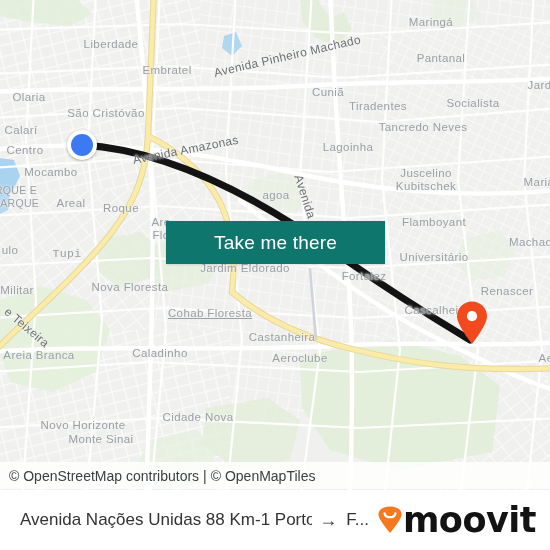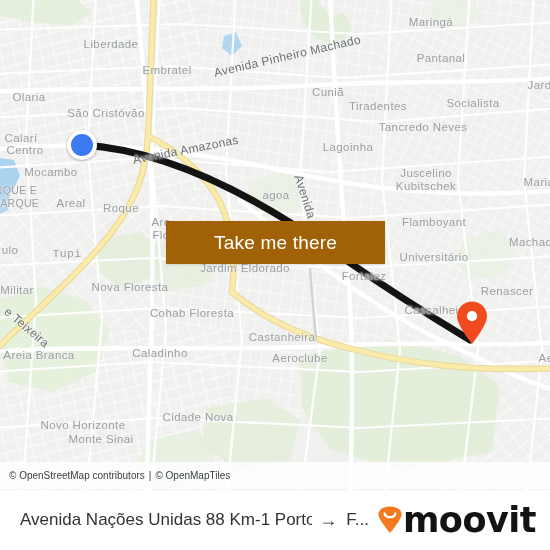--- a/index.html
+++ b/index.html
@@ -95,21 +95,21 @@
     left: 472px; top: 345px;
     width: 34px; height: 44px;
     margin-left: -17px; margin-top: -44px;
   }
 
   
   .take-me-there {
     position: absolute;
     left: 166px; top: 221px;
     width: 219px; height: 43px;
-    background: #a16207;
+    background: #0f766e;
     color: #ffffff;
     border: none;
     font-family: "Liberation Sans", sans-serif;
     font-size: 19px;
     letter-spacing: 0.2px;
     display: flex;
     align-items: center;
     justify-content: center;
     cursor: pointer;
     box-shadow: 0 1px 2px rgba(0,0,0,0.12);
@@ -118,21 +118,21 @@
 
   
   .attribution {
     position: absolute;
     left: 0;
     top: 462px;
     width: 100%;
     height: 27px;
     display: flex;
     align-items: center;
-    font-size: 10px;
+    font-size: 14px;
     color: #3c4043;
     background: rgba(255,255,255,0.82);
     padding-left: 9px;
     box-sizing: border-box;
     font-family: "Liberation Sans", sans-serif;
   }
   .attribution .sep { margin: 0 4px; color: #3c4043; }
 
   
   .footer {
@@ -297,21 +297,21 @@
         <div class="map-label" style="left: 167px; top: 70px;">Embratel</div>
         <div class="map-label" style="left: 431px; top: 22px;">Maringá</div>
         <div class="map-label" style="left: 441px; top: 58px;">Pantanal</div>
         <div class="map-label" style="left: 29px; top: 97px;">Olaria</div>
         <div class="map-label" style="left: 328px; top: 92px;">Cuniã</div>
         <div class="map-label" style="left: 378px; top: 106px;">Tiradentes</div>
         <div class="map-label" style="left: 473px; top: 103px;">Socialista</div>
         <div class="map-label" style="left: 541px; top: 85px;">Jardi</div>
         <div class="map-label" style="left: 106px; top: 113px;">São Cristóvão</div>
         <div class="map-label" style="left: 423px; top: 127px;">Tancredo Neves</div>
-        <div class="map-label" style="left: 21px; top: 130px; margin-top: 8px;">Calarí</div>
+        <div class="map-label" style="left: 21px; top: 130px;">Calarí</div>
         <div class="map-label" style="left: 348px; top: 147px;">Lagoinha</div>
         <div class="map-label" style="left: 25px; top: 150px;">Centro</div>
         <div class="map-label" style="left: 51px; top: 172px;">Mocambo</div>
         <div class="map-label two-line" style="left: 426px; top: 180px;">Juscelino
 Kubitschek</div>
         <div class="map-label" style="left: 539px; top: 182px;">Maria</div>
         <div class="map-label two-line caps" style="left: 16px; top: 197px;">RQUE E
 BARQUE</div>
         <div class="map-label" style="left: 71px; top: 203px;">Areal</div>
         <div class="map-label" style="left: 121px; top: 208px;">Roque</div>
@@ -321,21 +321,21 @@
         <div class="map-label" style="left: 67px; top: 253px; font-family: Liberation Mono, monospace;">Tupi</div>
         <div class="map-label two-line" style="left: 161px; top: 229px;">Are
 Flo</div>
         <div class="map-label" style="left: 245px; top: 268px;">Jardim Eldorado</div>
         <div class="map-label" style="left: 534px; top: 242px;">Machado</div>
         <div class="map-label" style="left: 434px; top: 257px;">Universitário</div>
         <div class="map-label" style="left: 364px; top: 276px;">Fortalez</div>
         <div class="map-label" style="left: 17px; top: 290px;">Militar</div>
         <div class="map-label" style="left: 130px; top: 287px;">Nova Floresta</div>
         <div class="map-label" style="left: 507px; top: 291px;">Renascer</div>
-        <div class="map-label" style="left: 192px; top: 313px;">Cohab Floresta</div>
+        <div class="map-label" style="left: 210px; top: 313px; text-decoration: underline;">Cohab Floresta</div>
         <div class="map-label" style="left: 437px; top: 310px;">Cascalheira</div>
         <div class="map-label" style="left: 262px; top: 337px; margin-left: 20px;">Castanheira</div>
         <div class="map-label" style="left: 546px; top: 358px;">Ae</div>
         <div class="map-label" style="left: 39px; top: 355px;">Areia Branca</div>
         <div class="map-label" style="left: 160px; top: 353px;">Caladinho</div>
         <div class="map-label" style="left: 300px; top: 358px;">Aeroclube</div>
         <div class="map-label" style="left: 83px; top: 387px; margin-top: 38px;">Novo Horizonte</div>
         <div class="map-label" style="left: 198px; top: 417px;">Cidade Nova</div>
         <div class="map-label" style="left: 101px; top: 439px;">Monte Sinai</div>
       </div>

